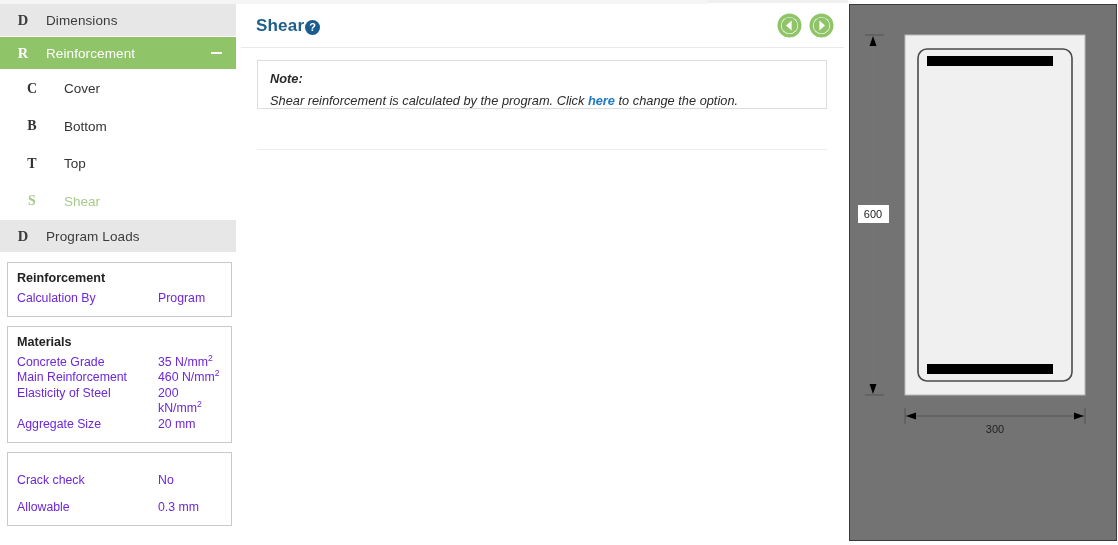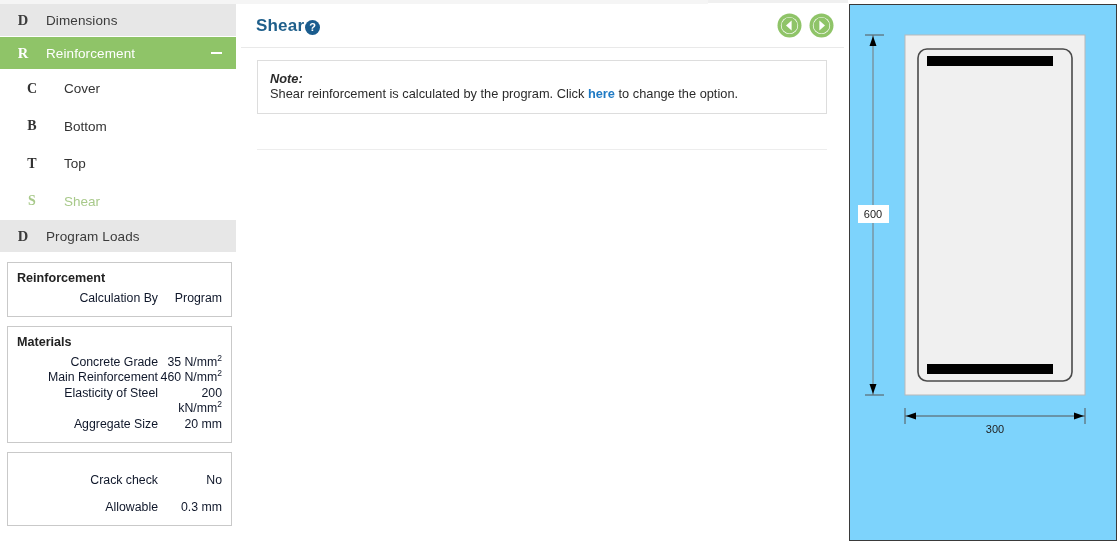--- a/index.html
+++ b/index.html
@@ -47,21 +47,21 @@
   .nav-sub .sub-label { font-size: 13.5px; color: #333333; }
   .nav-sub.selected .sub-letter,
   .nav-sub.selected .sub-label { color: #a8c98a; }
 
   
   .card {
     margin: 9px 4px 0 7px; border: 1px solid #c9c9c9; background: #ffffff;
     padding: 8px 9px 9px 9px;
   }
   .card-title { font-size: 12.6px; font-weight: bold; color: #222222; margin-bottom: 6px; }
-  .kv { display: flex; font-size: 12.3px; color: #0f172a; line-height: 15.6px; text-align: right; }
+  .kv { display: flex; font-size: 12.3px; color: #6d28d9; line-height: 15.6px; }
   .kv .k { flex: 0 0 141px; }
   .kv .v { flex: 1 1 auto; }
   .kv sup { font-size: 8.5px; vertical-align: super; line-height: 0; }
   .card .kv:first-of-type { margin-top: 0; }
   .card.pad-top .kv { margin-top: 12px; }
 
   
   .main { position: absolute; left: 241px; top: 4px; width: 603px; height: 541px; background: #ffffff; }
   .main-header { position: relative; height: 44px; border-bottom: 1px solid #e9e9e9; }
   .page-title {
@@ -74,33 +74,33 @@
     background: #1a5c8e; color: #ffffff;
     font-size: 11px; font-weight: bold; line-height: 15px; text-align: center;
     font-family: "Liberation Sans", sans-serif; cursor: pointer;
   }
   .nav-arrows { position: absolute; right: 10px; top: 9px; display: flex; gap: 7px; }
   .arrow-btn { width: 25px; height: 25px; cursor: pointer; }
 
   .note-box {
     position: absolute; left: 16px; top: 56px; width: 570px;
     border: 1px solid #dddddd; background: #ffffff;
-    padding: 10px 12px 12px 12px;
+    padding: 10px 12px 0 12px;
   }
   .note-label { font-size: 12.8px; font-style: italic; font-weight: bold; color: #2b2b2b; }
-  .note-text { font-size: 12.8px; color: #2b2b2b; }
+  .note-text { margin-top: 7px; font-size: 12.8px; font-style: italic; color: #2b2b2b; }
   .note-text a { color: #1f7ac4; text-decoration: none; font-weight: bold; }
   .divider-below-note {
     position: absolute; left: 16px; top: 145px; width: 570px; height: 1px; background: #ededed;
   }
 
   
   .diagram-panel {
     position: absolute; left: 849px; top: 4px; width: 268px; height: 537px;
-    background: #7dd3fc; border: 1px solid #3a3a3a;
+    background: #737373; border: 1px solid #3a3a3a;
   }
   .diagram-panel svg { display: block; }
 
   .dim-text { font-family: "Liberation Sans", sans-serif; font-size: 11px; fill: #222222; }
 </style>
 </head>
 <body>
 
 <div id="app">
 

